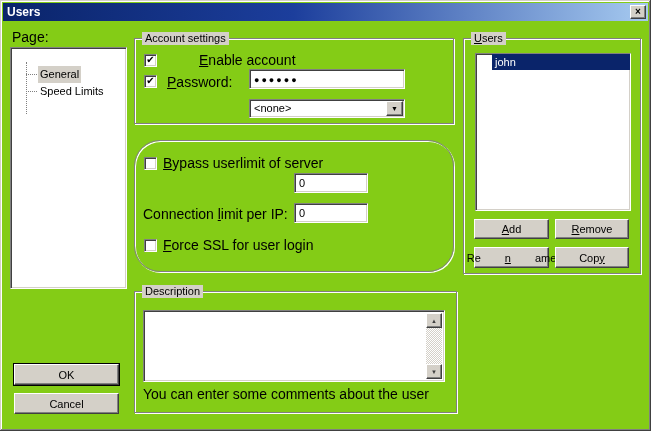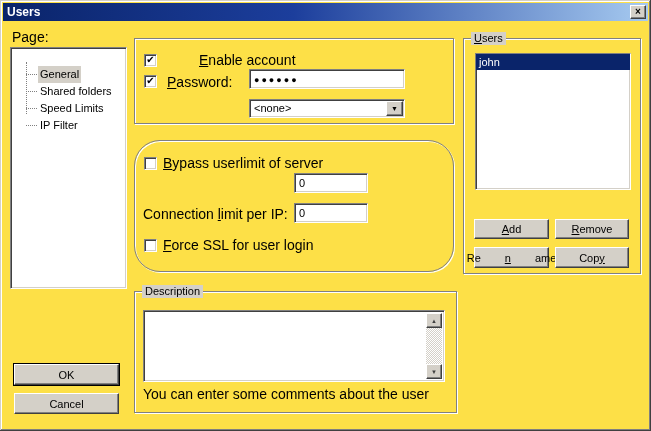--- a/index.html
+++ b/index.html
@@ -1,20 +1,20 @@
 <!DOCTYPE html>
 <html><head>
 <meta charset="utf-8">
 <style>
   * { margin:0; padding:0; box-sizing:border-box; }
   html,body { background:#808080; }
   body { font-family:"Liberation Sans", sans-serif; font-size:11px; color:#000; }
 
   .dialog {
-    position:relative; width:651px; height:431px; background:#fde047;
+    position:relative; width:651px; height:431px; background:#84cc16;
     box-shadow: inset -1px -1px 0 #404040, inset 1px 1px 0 #D4D0C8,
                 inset -2px -2px 0 #808080, inset 2px 2px 0 #FFFFFF;
     overflow:hidden;
   }
 
   .titlebar {
     position:absolute; left:3px; top:3px; width:645px; height:18px;
     display:flex; align-items:center;
   }
   .titlebar-text { margin-left:4px; font-weight:bold; font-size:12px; color:#FFFFFF; }
@@ -108,33 +108,26 @@
   <span class="lbl" style="left:12px; top:31px;">Page:</span>
 
   <div class="tree field" style="left:10px; top:47px; width:117px; height:242px;">
     <span class="tree-vline"></span>
     <div class="tree-row">
       <span class="tree-conn"></span>
       <span class="tree-label selected">General</span>
     </div>
     <div class="tree-row">
       <span class="tree-conn"></span>
-      <span class="tree-label">Shared folders</span>
-    </div>
-    <div class="tree-row">
-      <span class="tree-conn"></span>
       <span class="tree-label">Speed Limits</span>
     </div>
-    <div class="tree-row">
-      <span class="tree-conn"></span>
-      <span class="tree-label">IP Filter</span>
-    </div>
   </div>
 
   <div class="groupbox" style="left:134px; top:38px; width:320px; height:86px;">
+    <span class="groupbox-caption">Account settings</span>
 
     <span class="checkbox field" style="left:9px; top:15px;">
       <span class="check">✔</span>
     </span>
     <span class="lbl u-underline" style="left:28px; top:15px;margin-left:36px;"><span></span><span class="key">E</span><span>nable account</span></span>
 
     <span class="checkbox field" style="left:9px; top:36px;">
       <span class="check">✔</span>
     </span>
     <span class="lbl u-underline" style="left:32px; top:37px;"><span></span><span class="key">P</span><span>assword:</span></span>
@@ -179,21 +172,21 @@
         </span>
       </div>
     </div>
 
     <span class="lbl" style="left:8px; top:96px;">You can enter some comments about the user</span>
   </div>
 
   <div class="groupbox" style="left:463px; top:38px; width:178px; height:236px;">
     <span class="groupbox-caption u-underline"><span></span><span class="key">U</span><span>sers</span></span>
 
-    <div class="listbox field" style="left:11px; top:14px; width:156px; height:137px;">
+    <div class="listbox field" style="left:11px; top:14px; width:156px; height:158px;padding-left:16px;">
       <div class="list-item-selected">
         <span>john</span>
       </div>
     </div>
 
     <span class="btn raised u-underline" style="left:10px; top:180px; width:75px; height:20px;">
         <span></span>
         <span class="key">A</span>
         <span>dd</span>
       </span>

